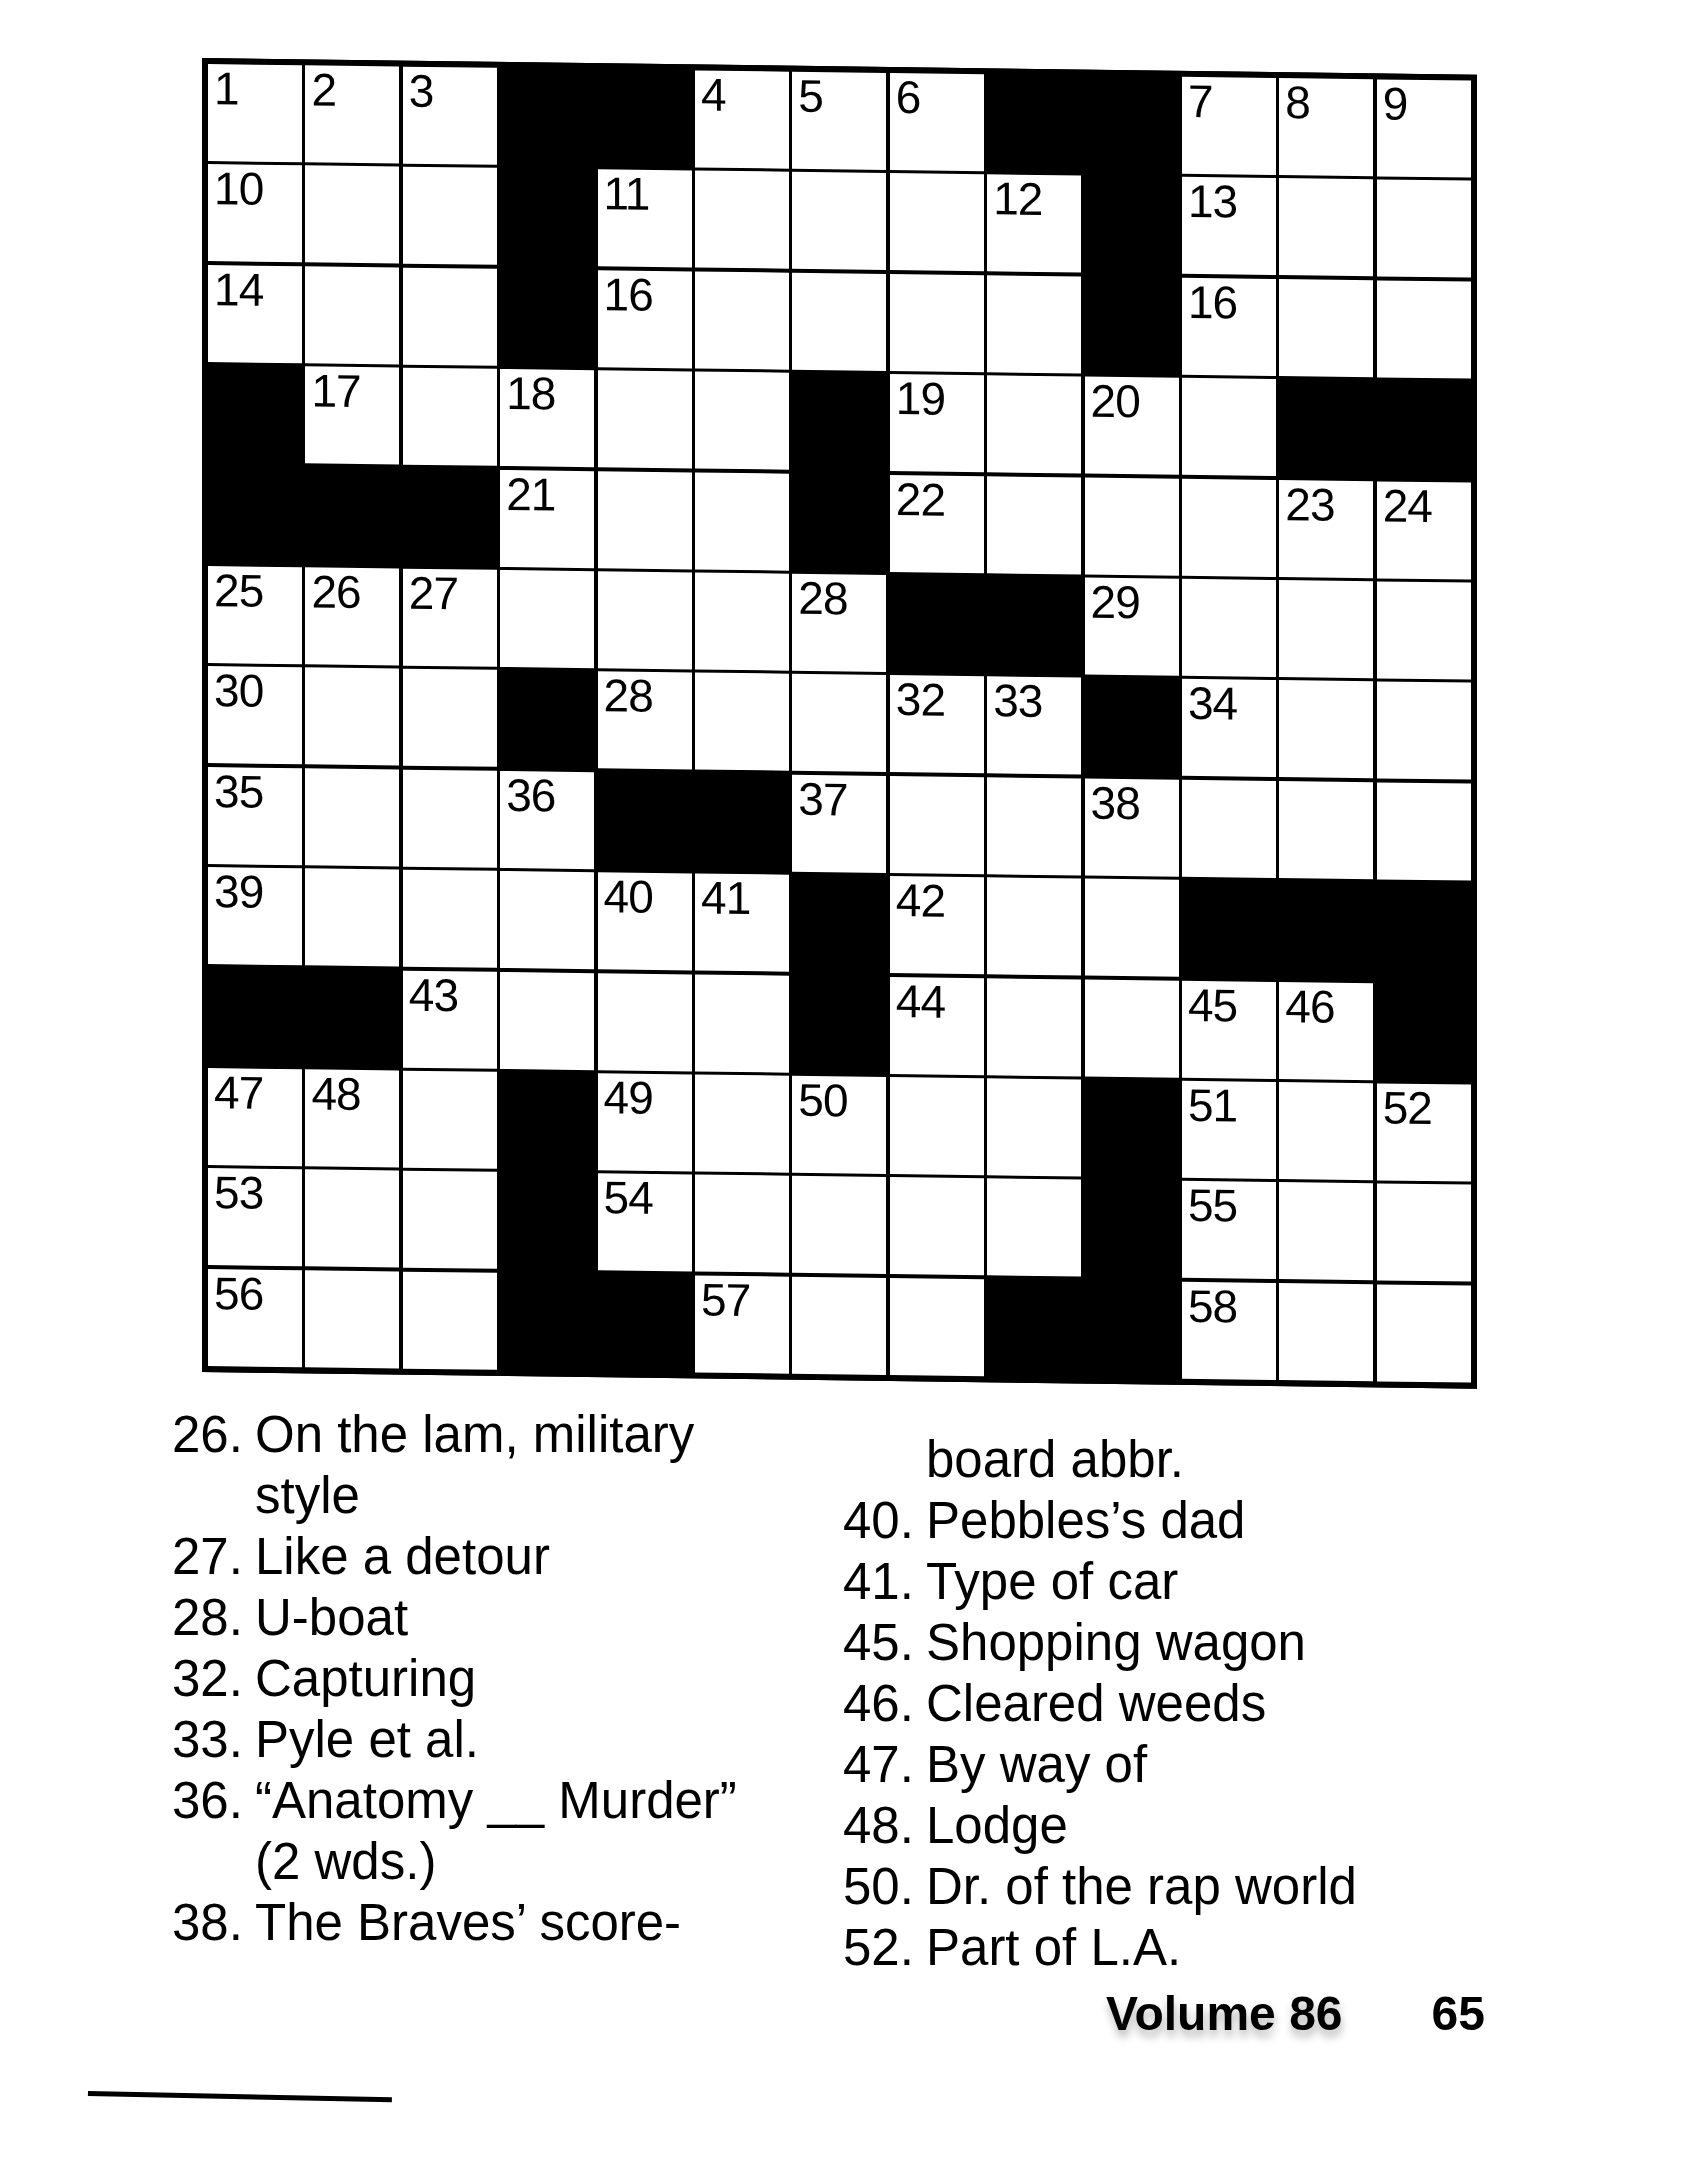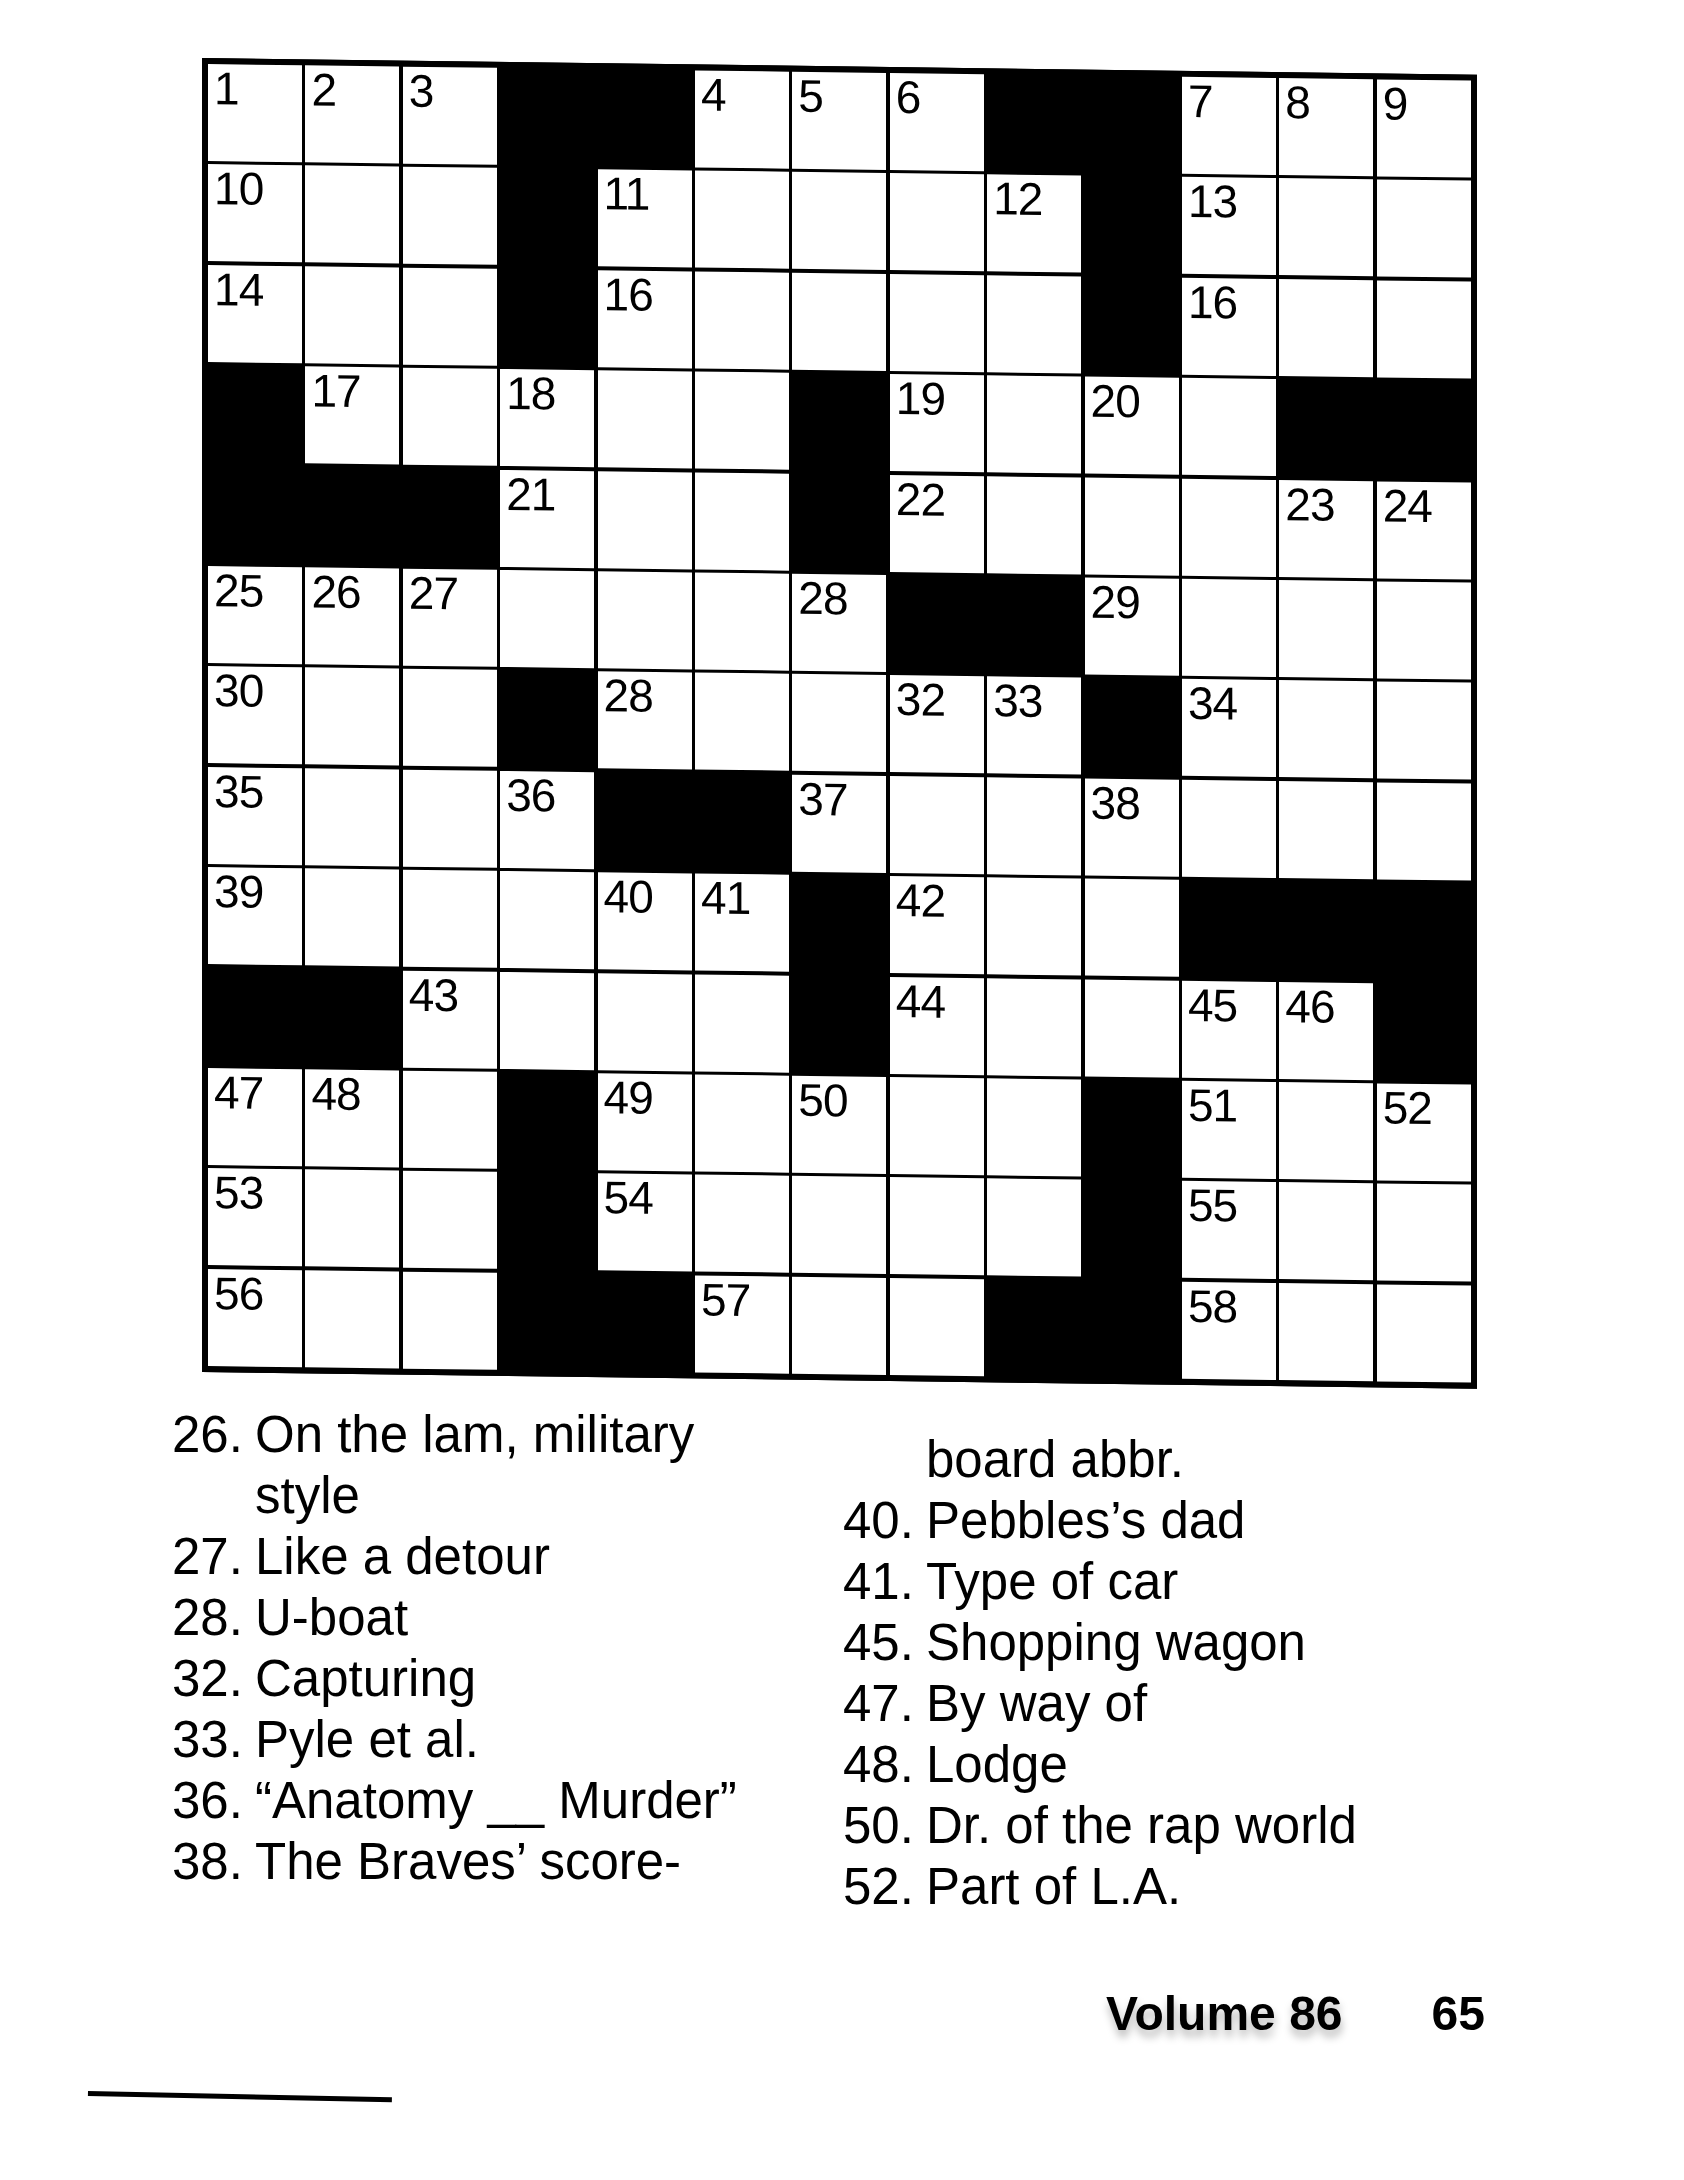--- a/index.html
+++ b/index.html
@@ -333,27 +333,29 @@
   </div>
 
 <div class="clues" id="clues-left">
     <div class="clue-line"><span class="cnum">26.</span><span>On the lam, military</span></div>
     <div class="clue-line cont"><span>style</span></div>
     <div class="clue-line"><span class="cnum">27.</span><span>Like a detour</span></div>
     <div class="clue-line"><span class="cnum">28.</span><span>U-boat</span></div>
     <div class="clue-line"><span class="cnum">32.</span><span>Capturing</span></div>
     <div class="clue-line"><span class="cnum">33.</span><span>Pyle et al.</span></div>
     <div class="clue-line"><span class="cnum">36.</span><span>“Anatomy __ Murder”</span></div>
+    <div class="clue-line cont"><span>(2 wds.)</span></div>
     <div class="clue-line"><span class="cnum">38.</span><span>The Braves’ score-</span></div>
   </div>
 <div class="clues" id="clues-right">
     <div class="clue-line"><span class="cnum"></span><span>board abbr.</span></div>
     <div class="clue-line"><span class="cnum">40.</span><span>Pebbles’s dad</span></div>
     <div class="clue-line"><span class="cnum">41.</span><span>Type of car</span></div>
     <div class="clue-line"><span class="cnum">45.</span><span>Shopping wagon</span></div>
+    <div class="clue-line"><span class="cnum">46.</span><span>Cleared weeds</span></div>
     <div class="clue-line"><span class="cnum">47.</span><span>By way of</span></div>
     <div class="clue-line"><span class="cnum">48.</span><span>Lodge</span></div>
     <div class="clue-line"><span class="cnum">50.</span><span>Dr. of the rap world</span></div>
     <div class="clue-line"><span class="cnum">52.</span><span>Part of L.A.</span></div>
   </div>
 
 <div class="footer">
   <span class="vol">Volume 86</span><span class="pg">65</span>
 </div>
 

